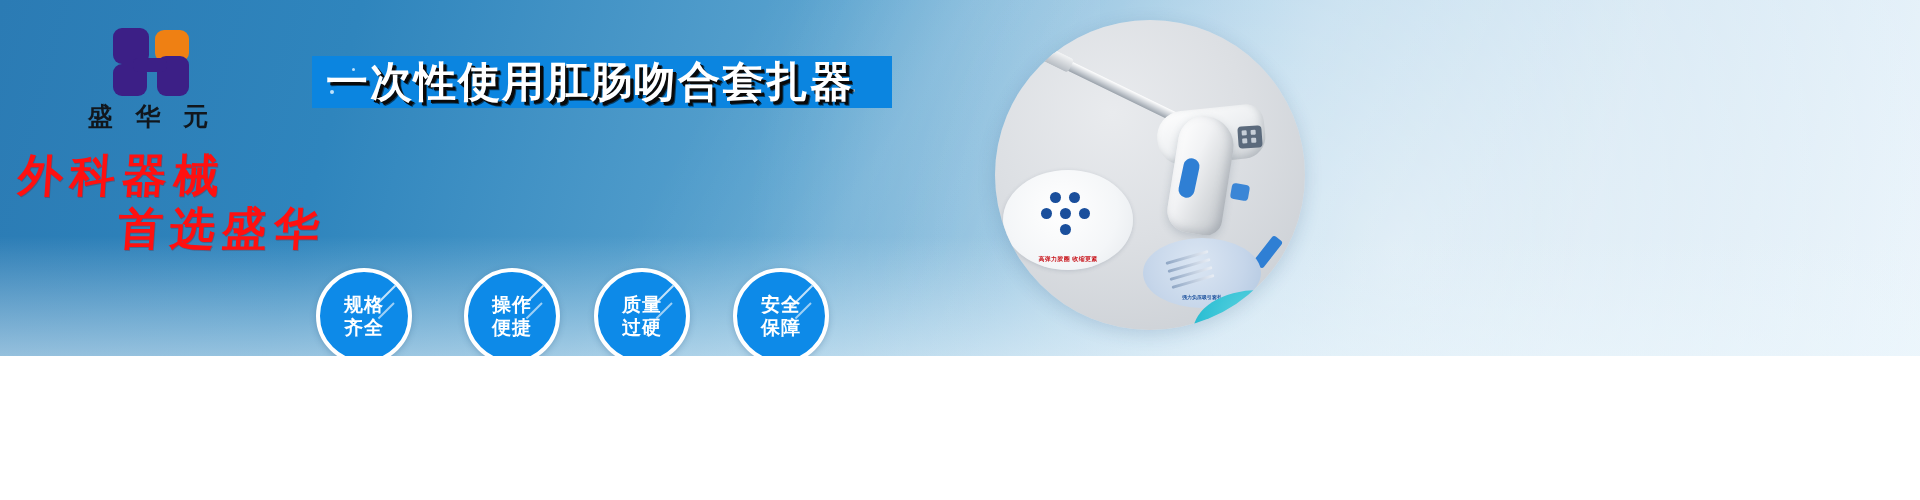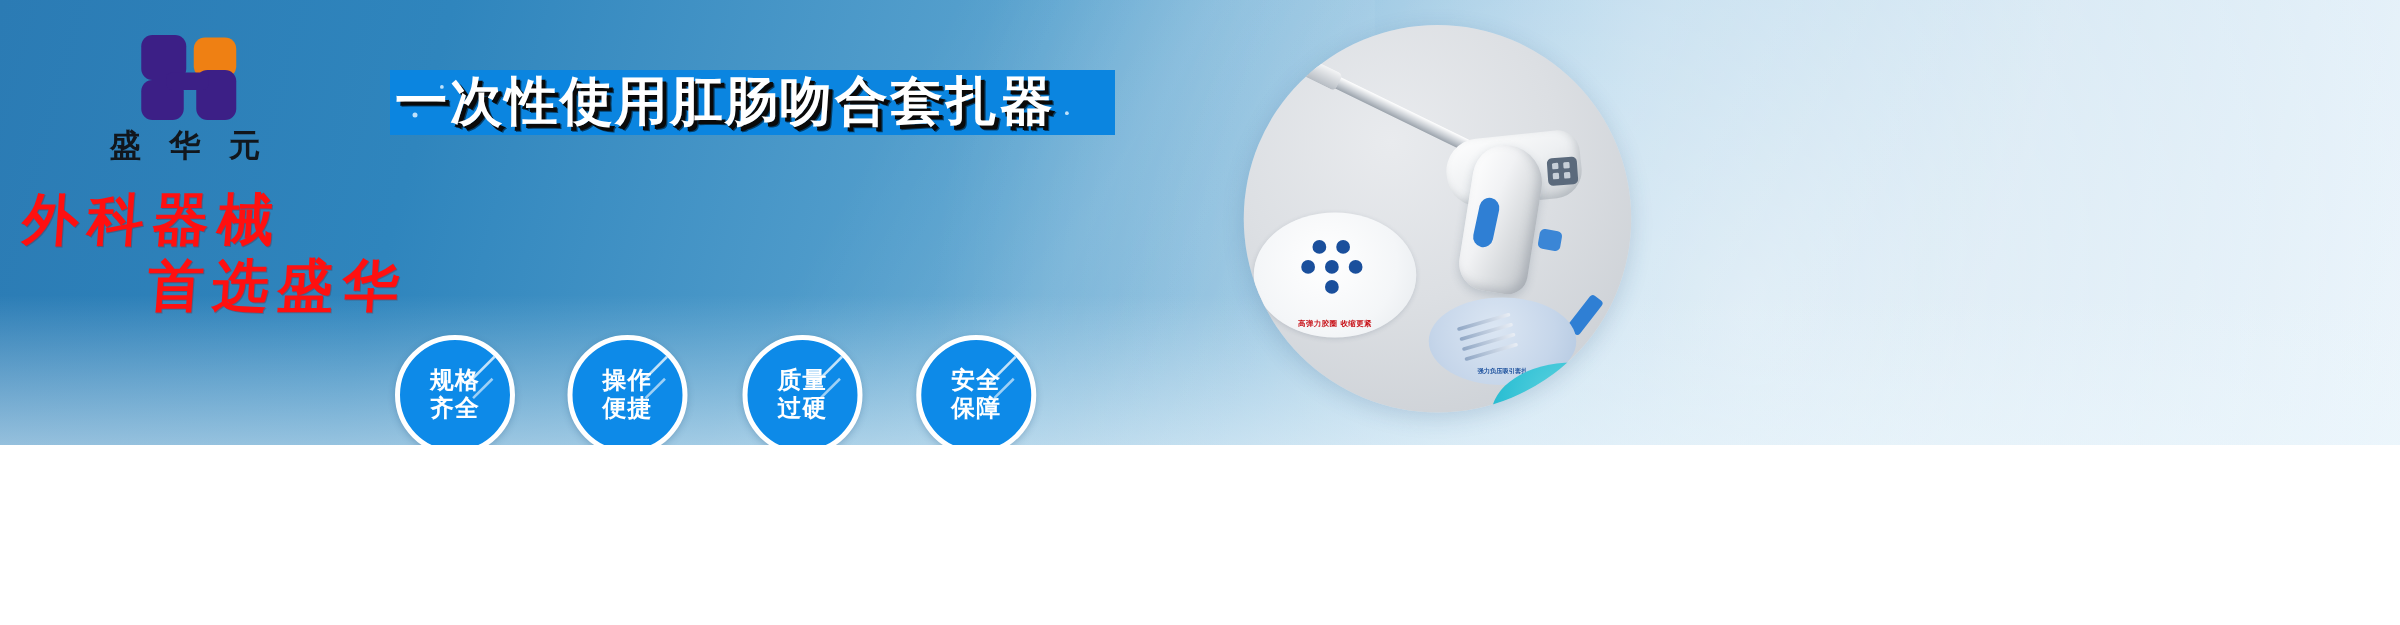--- a/index.html
+++ b/index.html
@@ -48,25 +48,25 @@
   .title-bar{
     position:absolute;left:312px;top:56px;width:580px;height:52px;
     background:#0b85e0;
   }
   .title-bar .sparkle{position:absolute;background:#bfe2fb;border-radius:50%;}
   .title-bar .s1{left:18px;top:34px;width:4px;height:4px;}
   .title-bar .s2{left:40px;top:12px;width:3px;height:3px;}
   .title-bar .s3{left:506px;top:14px;width:5px;height:5px;}
   .title-bar .s4{left:540px;top:33px;width:3px;height:3px;}
   .title-text{
-    position:absolute;left:316px;top:52px;width:560px;
+    position:absolute;left:326px;top:52px;width:560px;
     font-size:42px;font-weight:700;color:#ffffff;letter-spacing:2px;
     line-height:60px;white-space:nowrap;
     text-shadow:3px 3px 0 #0a0a0a, 4px 4px 0 rgba(0,0,0,.55);
-    font-family:Liberation Serif, serif;
+    font-family:Liberation Sans, sans-serif;
   }
   .subtitle{
     position:absolute;left:300px;top:158px;width:620px;
     font-size:33px;font-weight:700;color:#ffffff;letter-spacing:2px;
     line-height:46px;white-space:nowrap;text-align:center;
     text-shadow:0 0 3px rgba(20,90,150,.75), 1px 2px 3px rgba(10,60,110,.6);
     font-family:"DejaVu Sans","Liberation Sans",sans-serif;
   }
 
   
@@ -84,21 +84,21 @@
   }
   .circle .slash2{
     position:absolute;right:14px;top:30px;width:22px;height:2px;background:rgba(255,255,255,.6);
     transform:rotate(-45deg);transform-origin:right center;
   }
   .circle span{
     display:block;color:#fff;font-size:19px;font-weight:700;line-height:23px;letter-spacing:1px;
     font-family:"DejaVu Sans","Liberation Sans",sans-serif;position:relative;z-index:2;
   }
   .c0{left:0px;}
-  .c1{left:138px;}
+  .c1{left:148px;}
   .c2{left:278px;}
   .c3{left:417px;}
 
   
   .photo{
     position:absolute;left:995px;top:20px;width:310px;height:310px;border-radius:50%;
     background:radial-gradient(circle at 38% 30%, #e9ebee 0%, #dcdfe3 45%, #cfd3d8 78%, #c3c8ce 100%);
     overflow:hidden;box-shadow:0 4px 18px rgba(40,80,120,.18);
   }
   

